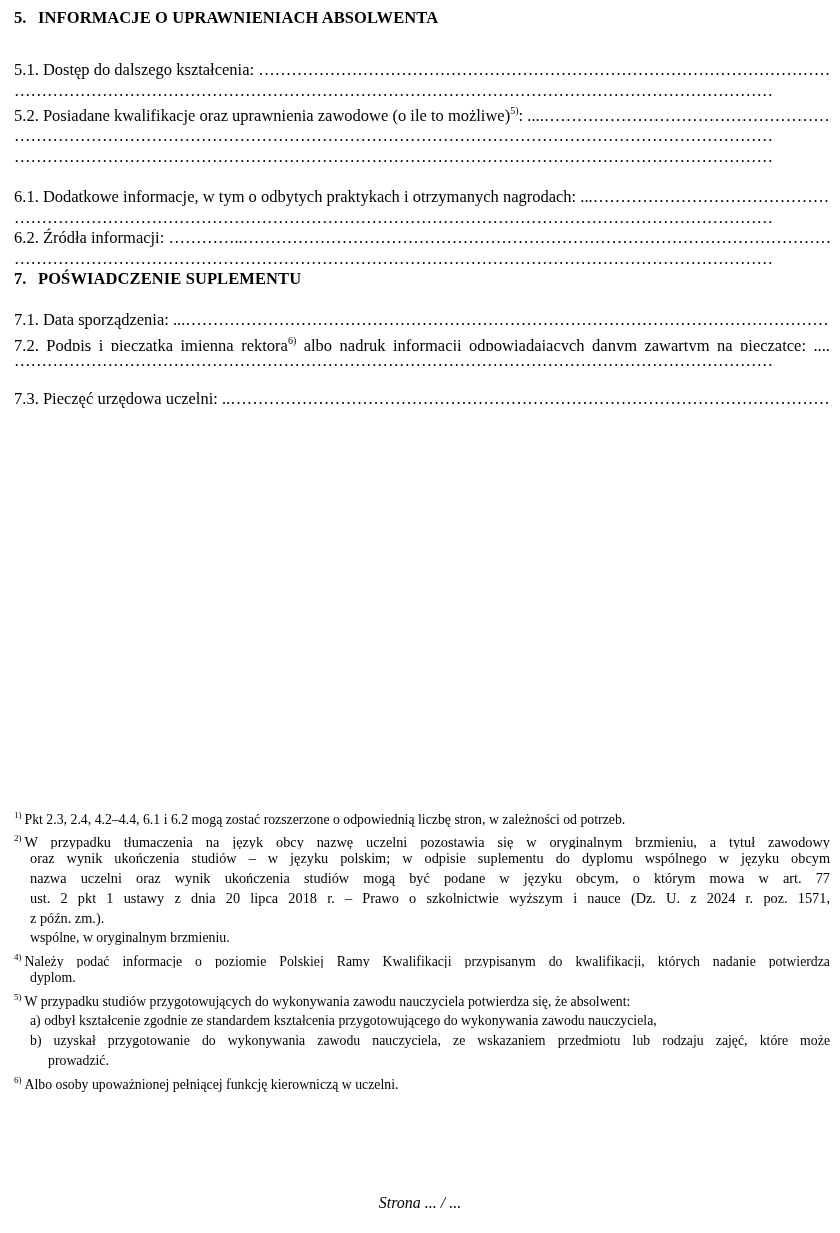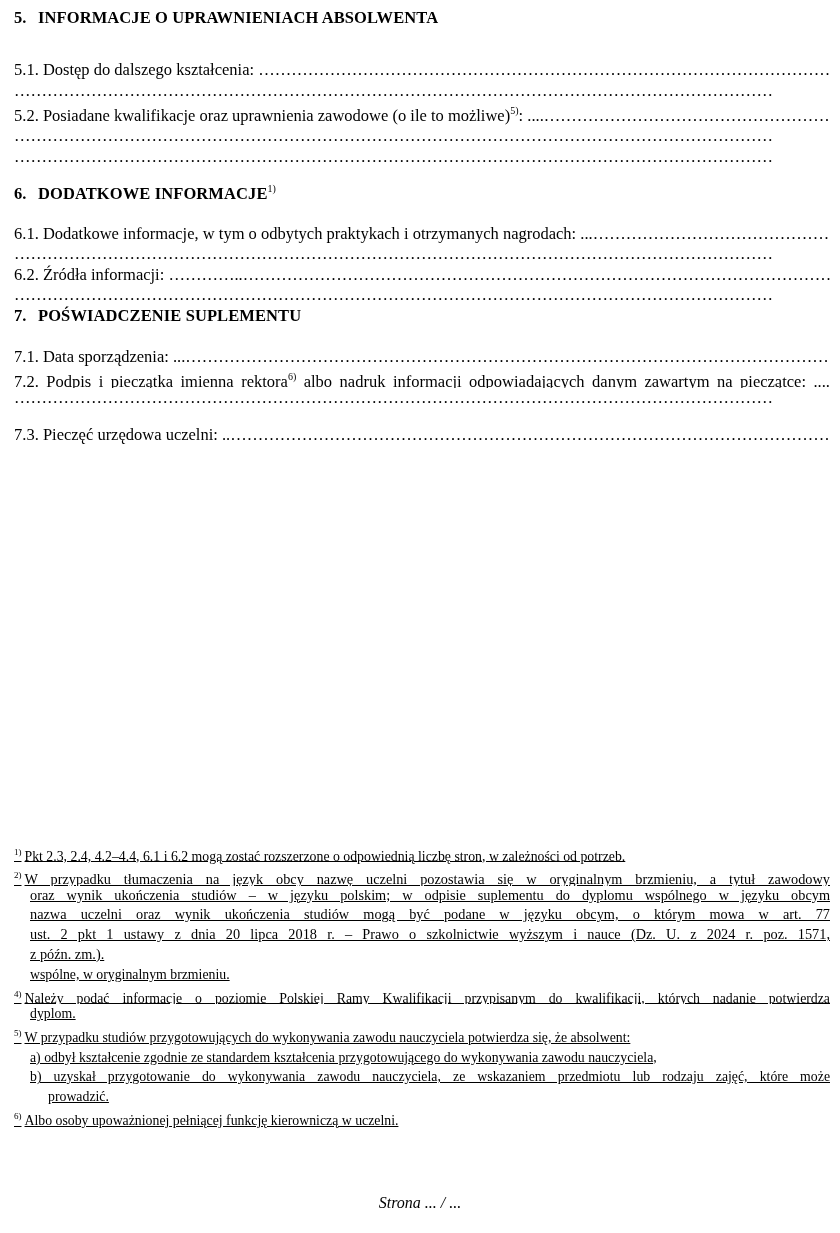--- a/index.html
+++ b/index.html
@@ -49,21 +49,20 @@
   #l51 { margin-top: 32px; }
   #l61 { margin-top: 20px; }
   #l71 { margin-top: 21px; }
   #l72 { }
   #l73 { margin-top: 17px; }
   
   .fns {
     margin-top: 397px;
     font-size: 13.8px;
     line-height: 19.8px;
-    text-decoration: underline;
   }
   .fns > div { overflow: hidden; }
   .fns sup { font-size: 9px; margin-right: 3px; }
   .fn2 { font-size: 14.3px; }
   .cont { padding-left: 16px; }
   .cont2 { padding-left: 34px; }
   .fns .jl { max-height: 19.8px; }
   
   .footer {
     position: absolute;
@@ -83,21 +82,20 @@
 
   <h2 class="sec" id="h5"><span class="num">5.</span><span>INFORMACJE O UPRAWNIENIACH ABSOLWENTA</span></h2>
 
   <div class="bl" id="l51"><span>5.1. Dostęp do dalszego kształcenia:</span><span> </span><span>…………………………………………………………………………………………………………………………</span></div>
   <div class="bl"><span>…………………………………………………………………………………………………………………………</span></div>
 
   <div class="bl"><span>5.2. Posiadane kwalifikacje oraz uprawnienia zawodowe (o ile to możliwe)</span><sup>5)</sup><span>: ....</span><span>…………………………………………………………………………………………………………………………</span></div>
   <div class="bl"><span>…………………………………………………………………………………………………………………………</span></div>
   <div class="bl"><span>…………………………………………………………………………………………………………………………</span></div>
 
-  <h2 class="sec" id="h6"><span class="num">6.</span><span>DODATKOWE INFORMACJE</span><sup>1)</sup></h2>
 
   <div class="bl" id="l61"><span>6.1. Dodatkowe informacje, w tym o odbytych praktykach i otrzymanych nagrodach:</span><span> ...</span><span>…………………………………………………………………………………………………………………………</span></div>
   <div class="bl"><span>…………………………………………………………………………………………………………………………</span></div>
 
   <div class="bl"><span>6.2. Źródła informacji:</span><span> …………..</span><span>…………………………………………………………………………………………………………………………</span></div>
   <div class="bl"><span>…………………………………………………………………………………………………………………………</span></div>
 
   <h2 class="sec" id="h7"><span class="num">7.</span><span>POŚWIADCZENIE SUPLEMENTU</span></h2>
 
   <div class="bl" id="l71"><span>7.1. Data sporządzenia:</span><span> ...</span><span>…………………………………………………………………………………………………………………………</span></div>

